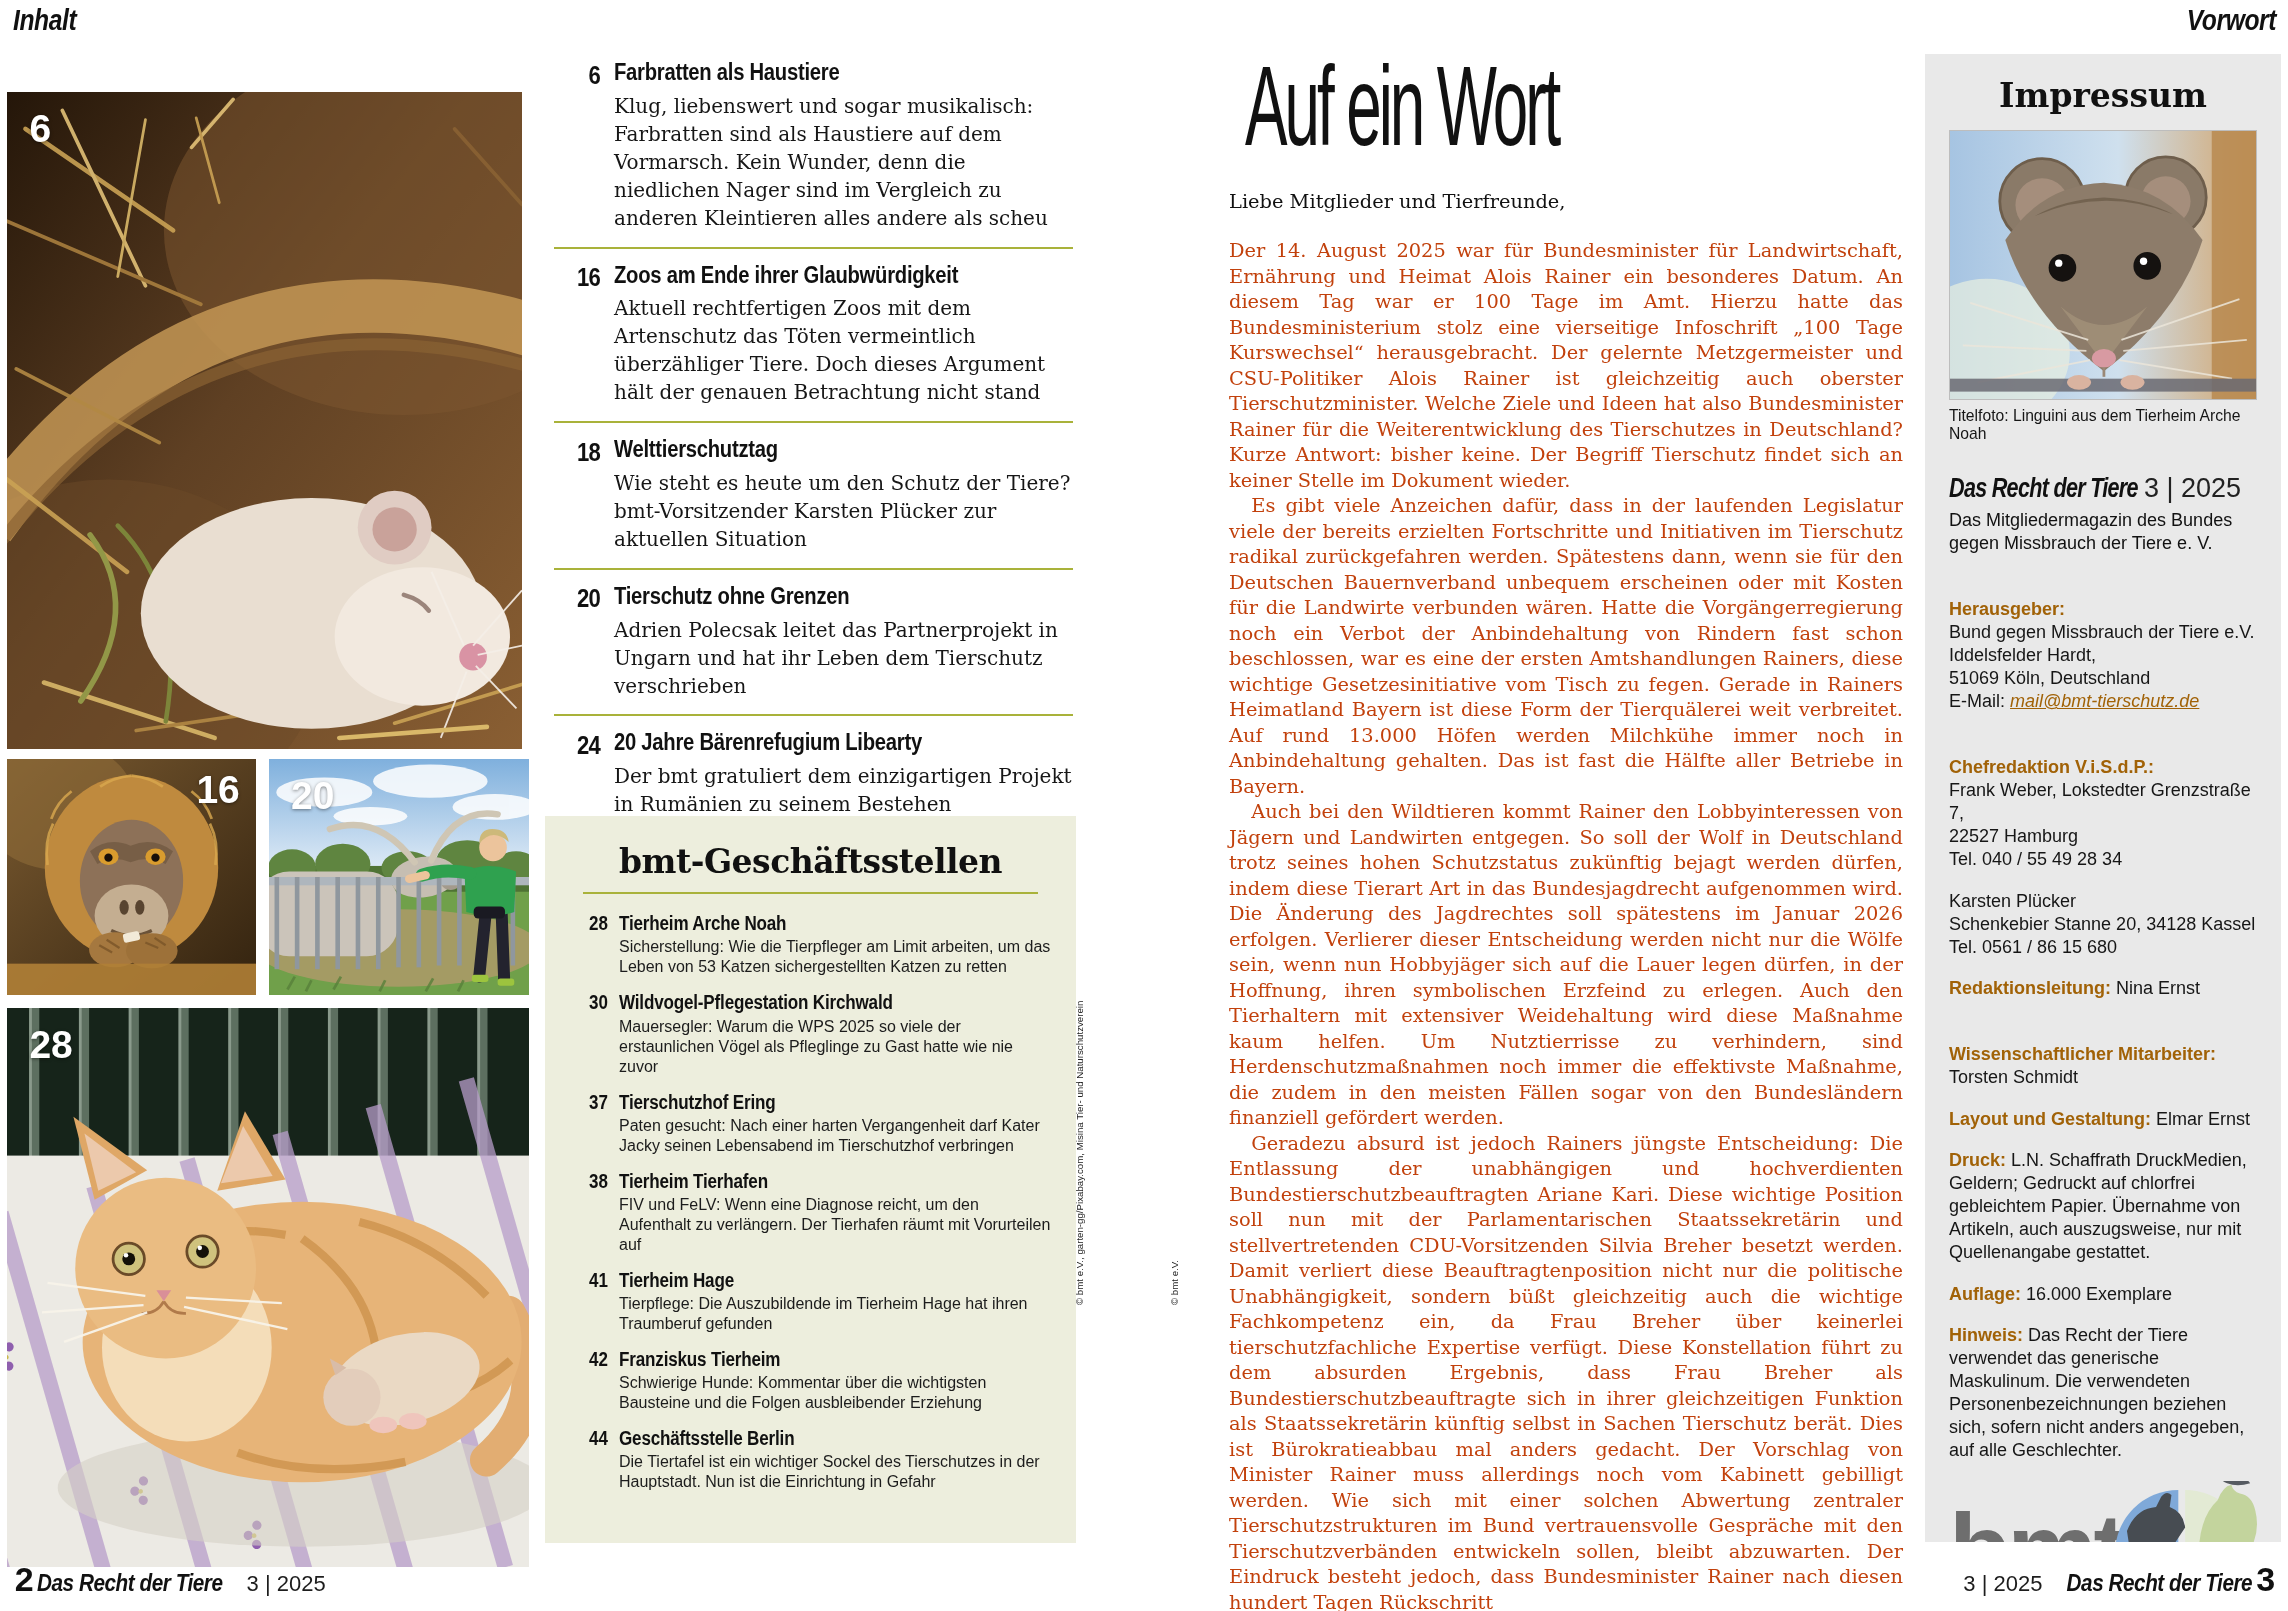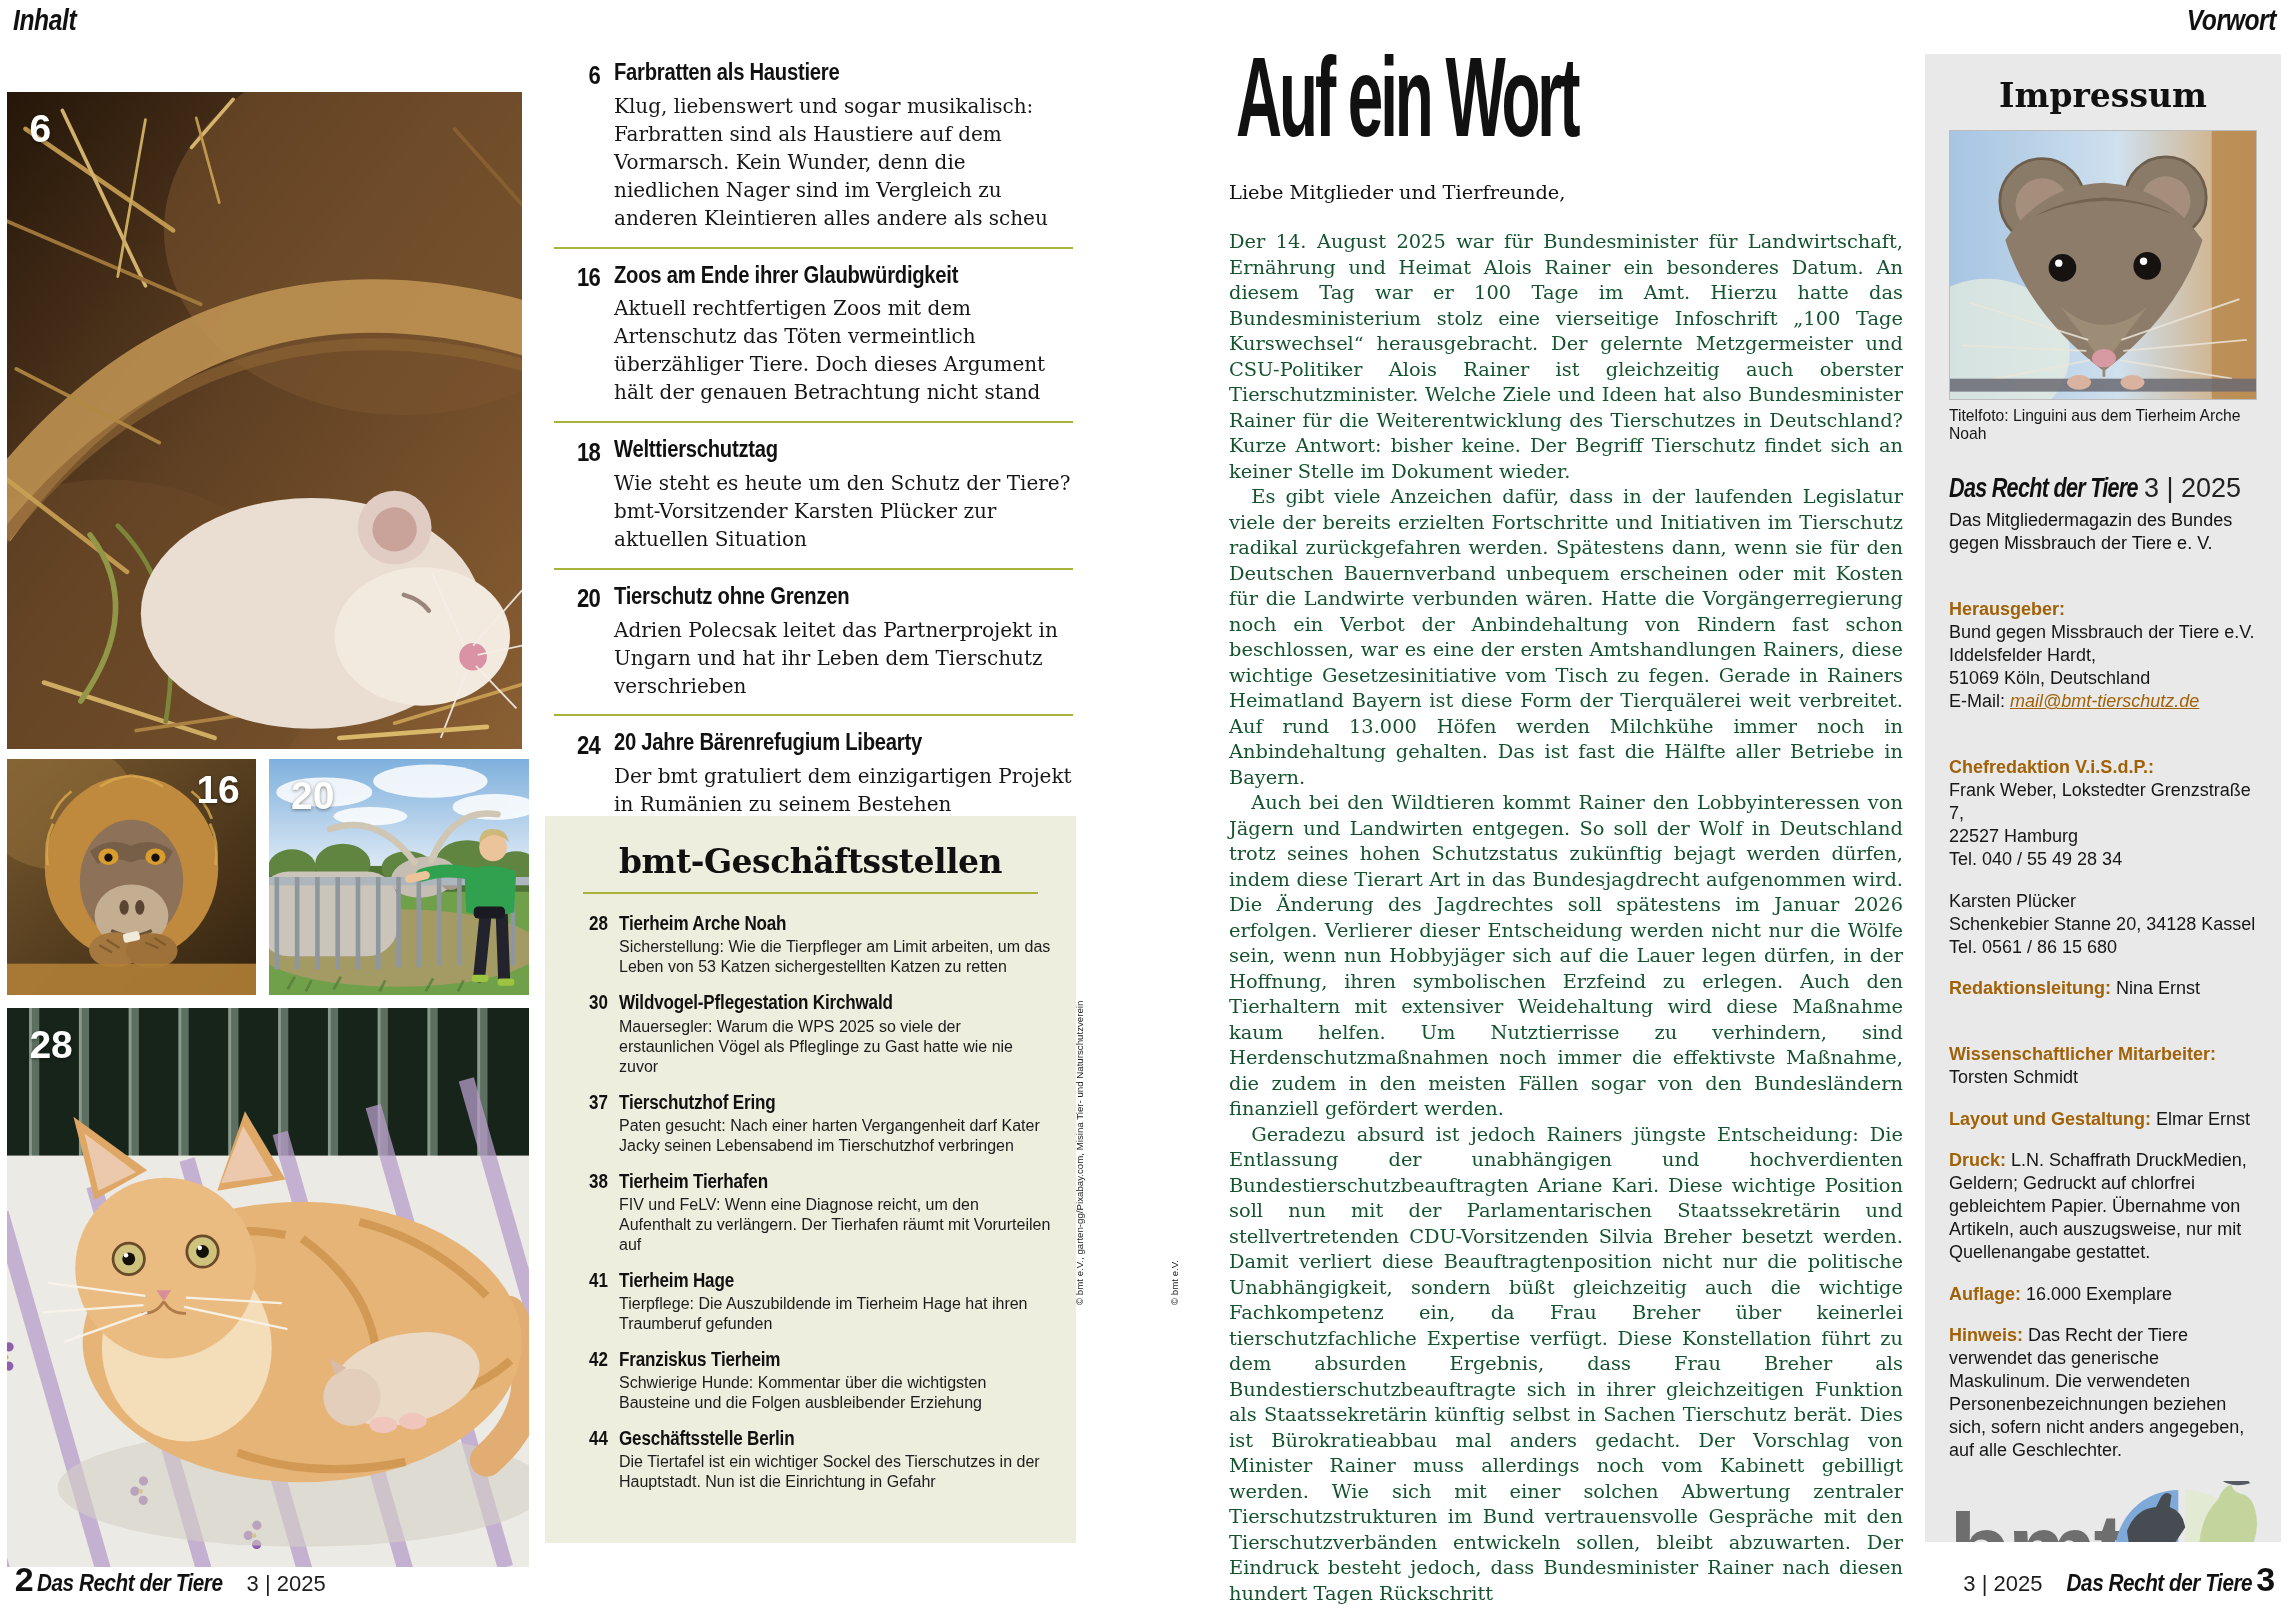--- a/index.html
+++ b/index.html
@@ -53,25 +53,25 @@
   .bb-desc{font-size:16px;line-height:20px;margin-top:2.8px;color:#1c1c1c;}
 
   
   .credit{position:absolute;font-size:9.7px;color:#222;white-space:nowrap;
           transform:rotate(-90deg);transform-origin:0 100%;}
   .credit-1{left:1085px;top:1294px;}
   .credit-2{left:1180px;top:1294px;}
 
   
   .article{position:absolute;left:1229px;top:33px;width:674px;}
-  .headline{margin:7px;font-size:114px;font-weight:bold;line-height:1.0;height:118px;}
+  .headline{margin:16px;font-size:114px;font-weight:normal;line-height:1.0;height:118px;}
   .hspan{display:inline-block;transform:scaleX(.56);transform-origin:0 50%;letter-spacing:-5.5px;white-space:nowrap;}
   .greeting{margin:22px 0 24px;font-family:"DejaVu Serif",serif;font-size:19.4px;line-height:25px;}
   .body{margin:0;font-family:"DejaVu Serif",serif;font-size:19.4px;line-height:25.5px;
-        text-align:justify;color:#14532d;hyphens:auto;}
+        text-align:justify;color:#c2410c;hyphens:auto;}
   .indent{text-indent:1.15em;}
   .bio{margin-top:8.3px;}
   .ph-torsten{position:relative;float:left;width:263px;height:251px;margin:4.6px 14.8px 0 0;}
 
   
   .imp{position:absolute;left:1925px;top:54px;width:356px;height:1488px;background:#e9e9e9;
        box-sizing:border-box;padding:16.6px 24px;overflow:hidden;}
   .imp-title{font-family:"DejaVu Serif",serif;font-size:33px;font-weight:bold;margin:5.5px 0 14.8px;
              text-align:center;}
   .ph-rat{position:relative;width:306px;height:268px;border:0.9px solid #bdbdbd;background:#cbb89a;}

